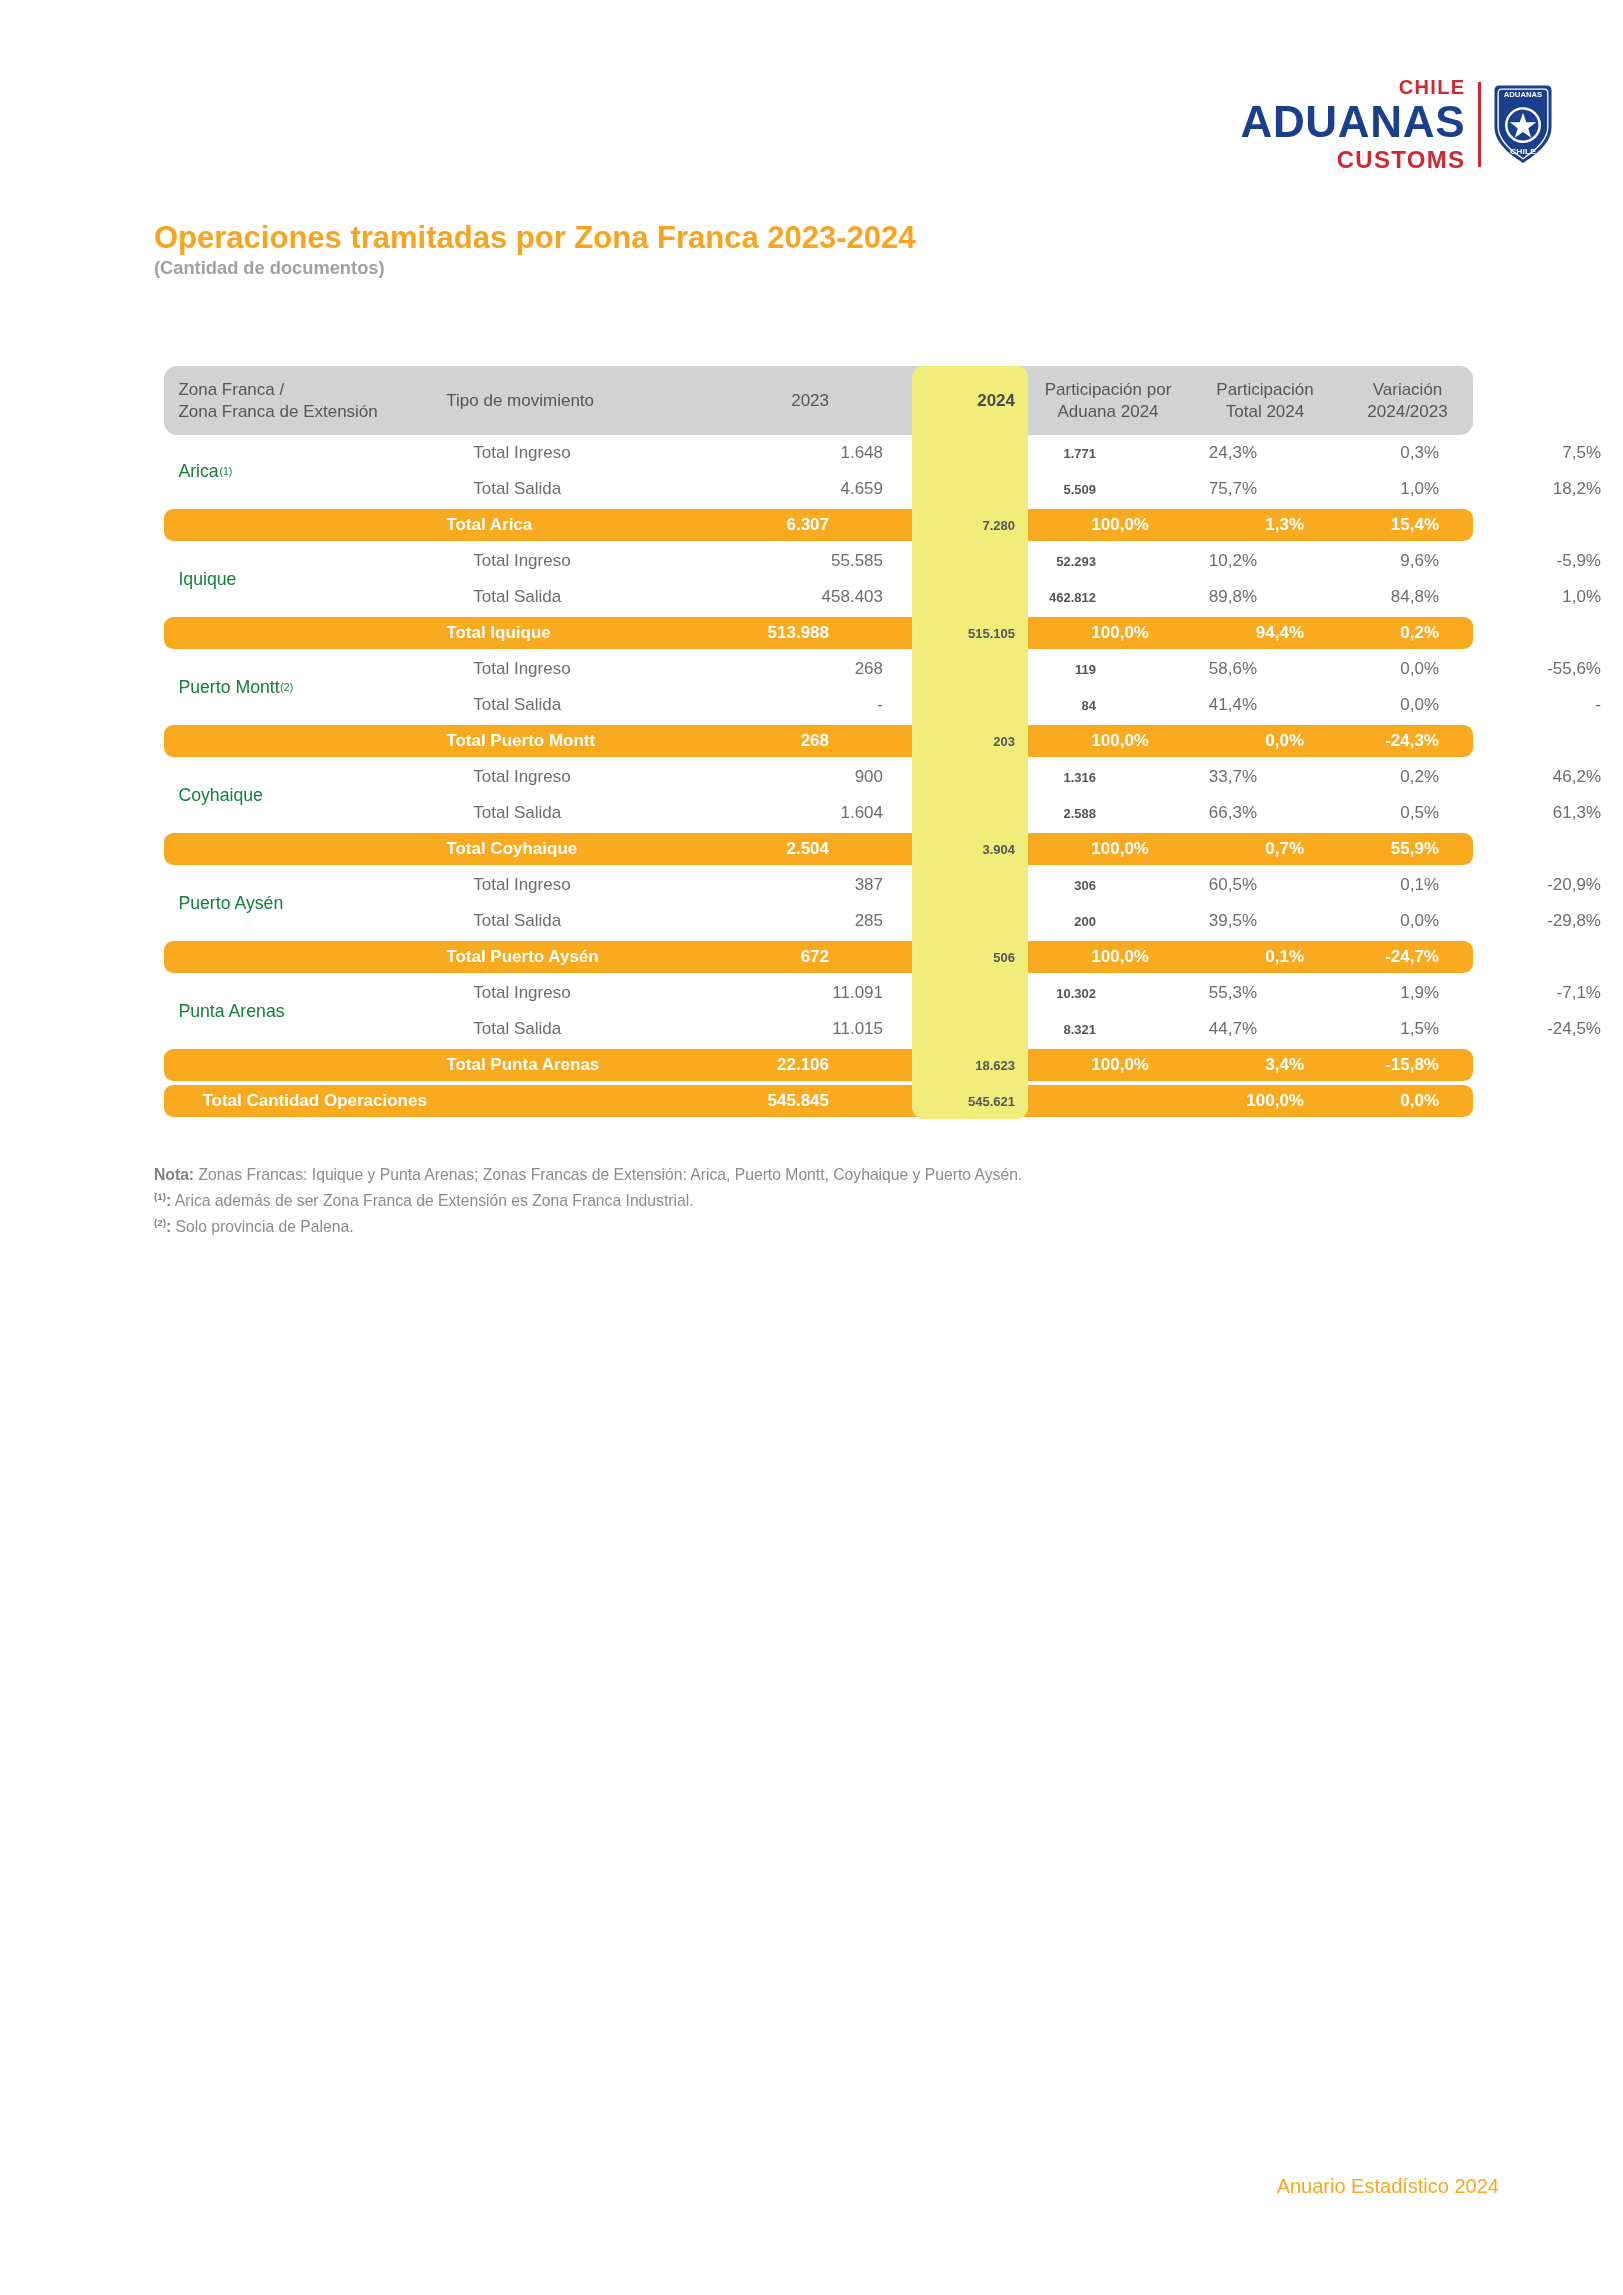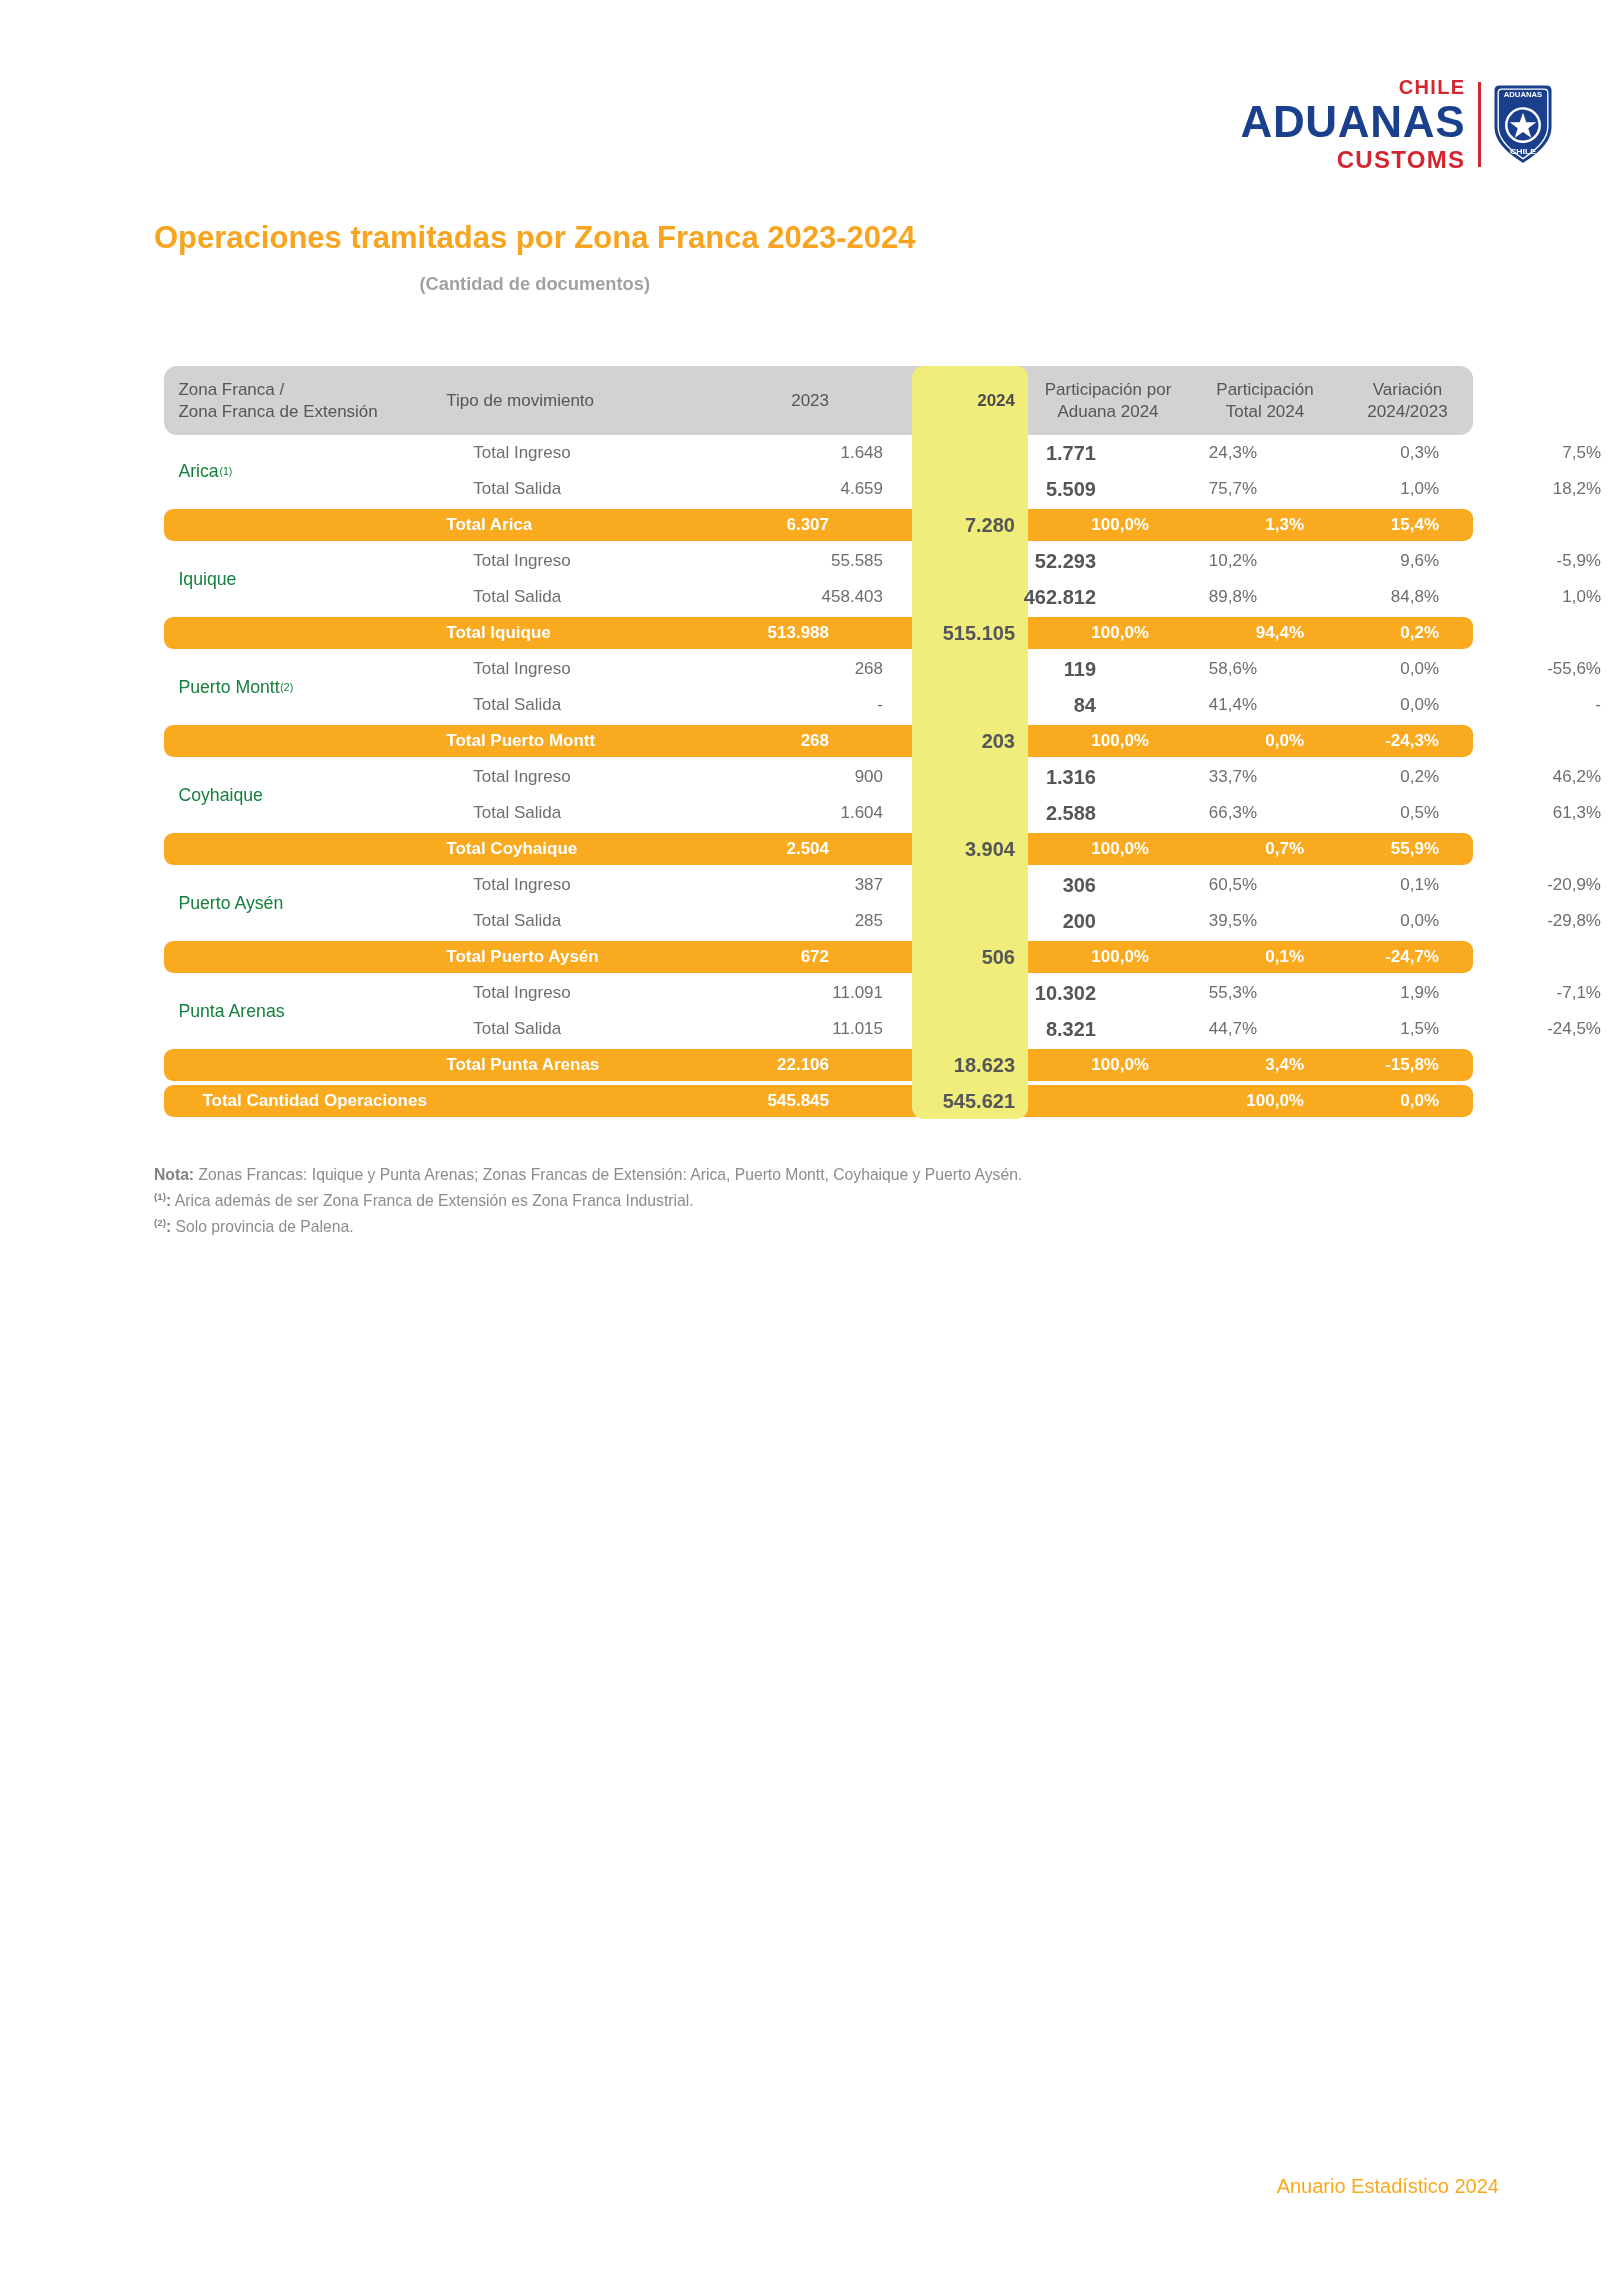--- a/index.html
+++ b/index.html
@@ -13,21 +13,21 @@
   .logo-text { text-align:right; line-height:1; }
   .logo-chile   { color:#D22630; font-size:20px; font-weight:bold; letter-spacing:1.3px; }
   .logo-aduanas { color:#1A3F8D; font-size:44px; font-weight:bold; letter-spacing:0.7px; margin:3.3px 0; }
   .logo-customs { color:#D22630; font-size:24px; font-weight:bold; letter-spacing:1.3px; }
   .logo-sep { width:3.3px; height:85px; background:#D22630; margin:0 11px 0 12.4px; }
   .badge { display:block; }
 
   
   .titleblock { position:absolute; left:154px; top:220px; }
   .titleblock h1 { margin:0; font-size:31px; line-height:1.15; color:#F8A41F; font-weight:bold; }
-  .subtitle { margin-top:17px; font-size:18.3px; color:#9FA1A4; font-weight:bold;text-align:center; }
+  .subtitle { margin-top:1px; font-size:18.3px; color:#9FA1A4; font-weight:bold; }
 
   
   .tablewrap { position:absolute; left:164px; top:366px; width:1309px; height:753px; }
   .yellow-band {
     position:absolute; left:748px; top:0; width:116px; height:753px;
     background:#F0ED7B; border-radius:11.8px; z-index:1;
   }
   .grid { display:grid; grid-template-columns:281px 177px 290px 116px 160px 154px 131px; }
   .cell { position:relative; z-index:2; }
 
@@ -46,21 +46,21 @@
   .zone {
     position:absolute; left:14.4px; top:0; height:72px; display:flex; align-items:center;
     color:#15803d; font-size:17.7px; z-index:2; white-space:nowrap;
   }
   .zone sup { font-size:10.5px; margin-left:0.7px; }
 
   .drow { height:36px; align-items:center; color:#6D6E71; font-size:17px;gap:27px; }
   .c2 { padding-left:1.3px; }
   .num { text-align:right; }
   .c3 { padding-right:83px; }
-  .c4 { padding-right:13px; font-weight:bold; color:#55565A; font-size:20px;margin-left:7px; }
+  .c4 { padding-right:13px; font-weight:bold; color:#55565A; font-size:13px;margin-left:7px; }
   .c5 { padding-right:39px; }
   .c6 { padding-right:38px; }
   .c7 { padding-right:34px; }
 
   .trow { height:36px; padding:2px 0; box-sizing:border-box; }
   .trow-bar {
     height:32px; background:#F9AA1E; border-radius:9.2px;
     align-items:center; color:#ffffff; font-weight:bold; font-size:17px;
   }
   .trow-bar .c4 { color:#55565A; }

